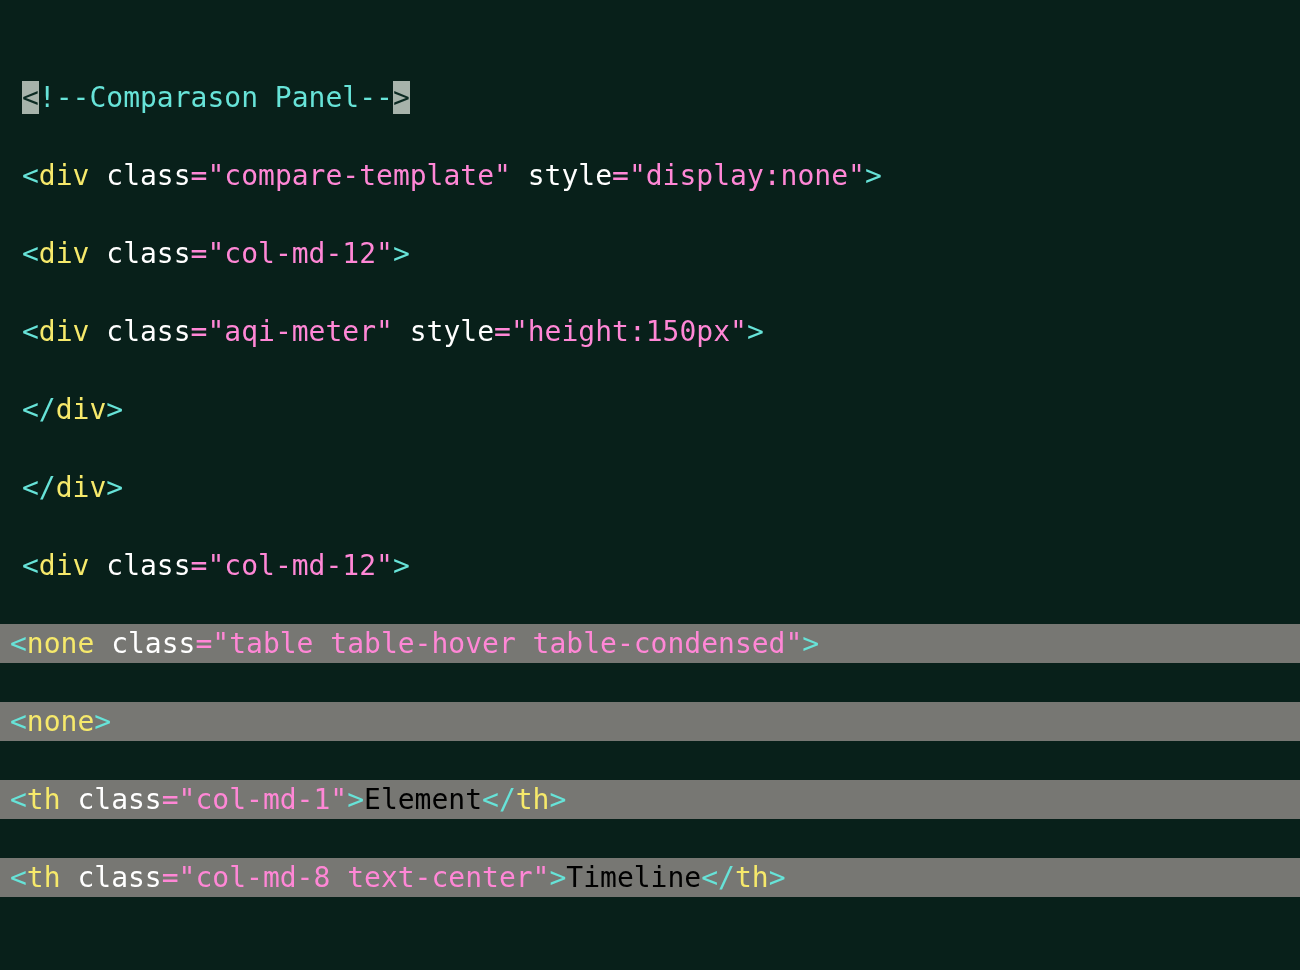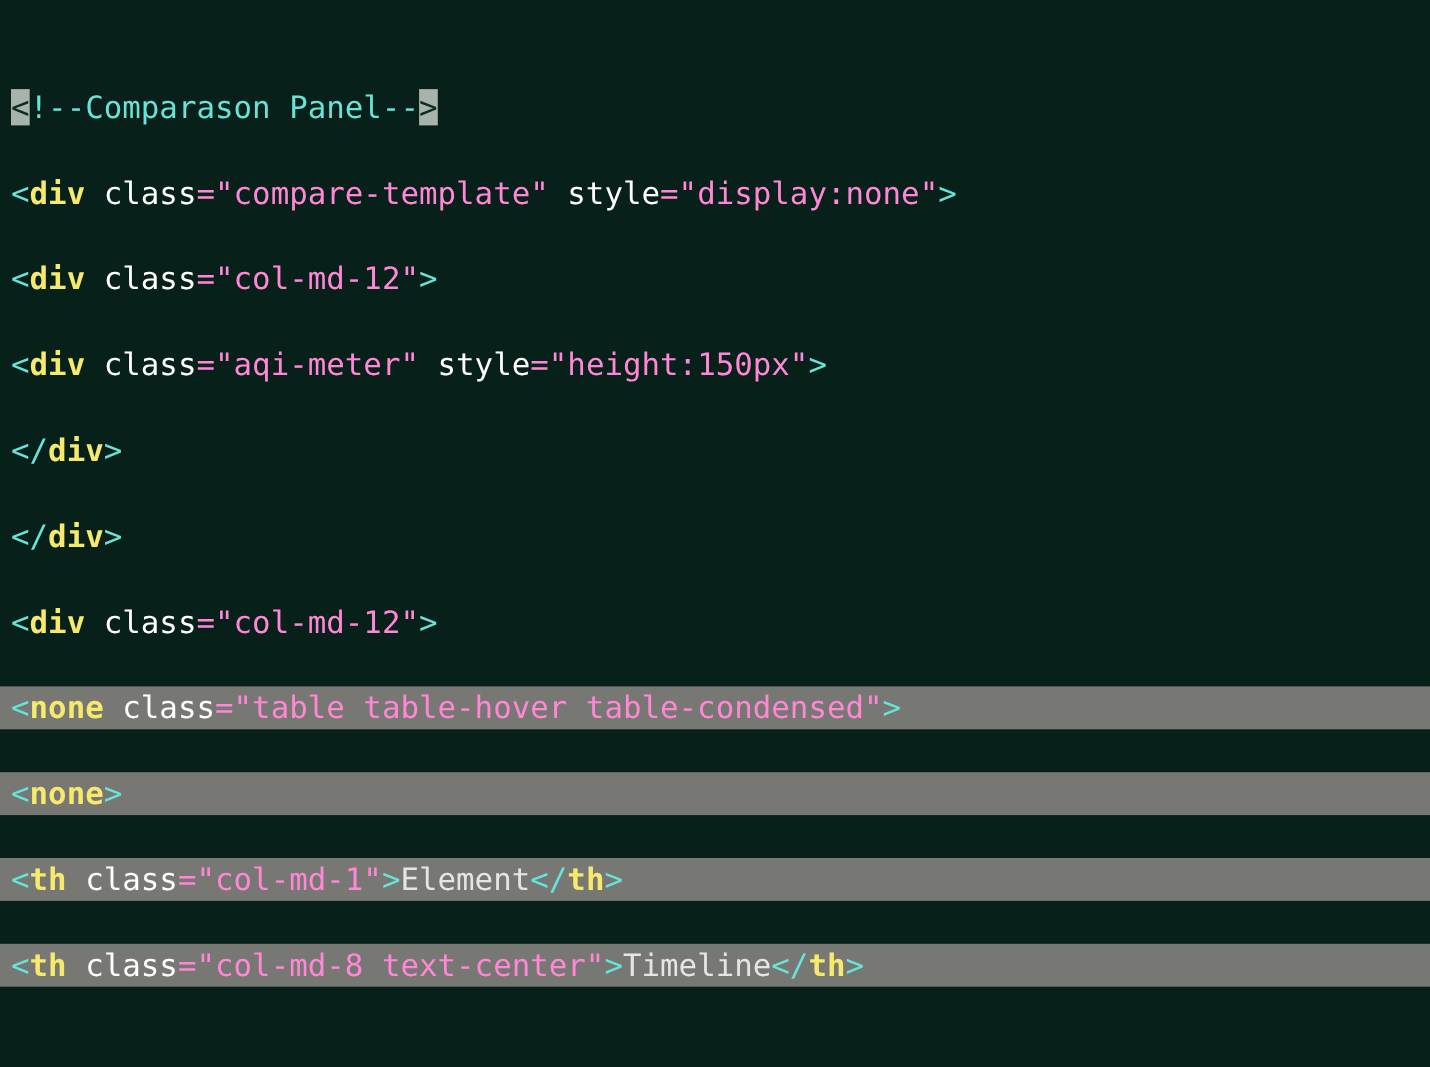--- a/index.html
+++ b/index.html
@@ -14,35 +14,35 @@
     overflow: hidden;
   }
   .editor {
     position: relative;
     padding: 0;
     white-space: pre;
     color: #f0f0e8;
   }
   .line {
     display: block;
-    padding-left: 10px;
+    padding-left: 22px;
     white-space: pre;
   }
   .sel-block {
     background: #777773;
     display: block;
     padding-left: 10px;
     white-space: pre;
   }      
   .comment    { color: #67e3d8; }      
-  .tag        { color: #f6e96b; font-weight: bold; }      
+  .tag        { color: #f6e96b; }      
   .attr-name  { color: #ffffff; }      
   .eq         { color: #ff87d6; }      
   .string     { color: #ff87d6; }      
-  .text       { color: #e5e5e5; margin-top: 22px; }      
+  .text       { color: #000000; margin-top: 22px; }      
   .bracket    { color: #67e3d8; }      
 
   
   .mark-start, .mark-end {
     background: #a7b3ab;
     color: #0b2a22;
   }
 </style>
 </head>
 <body>

